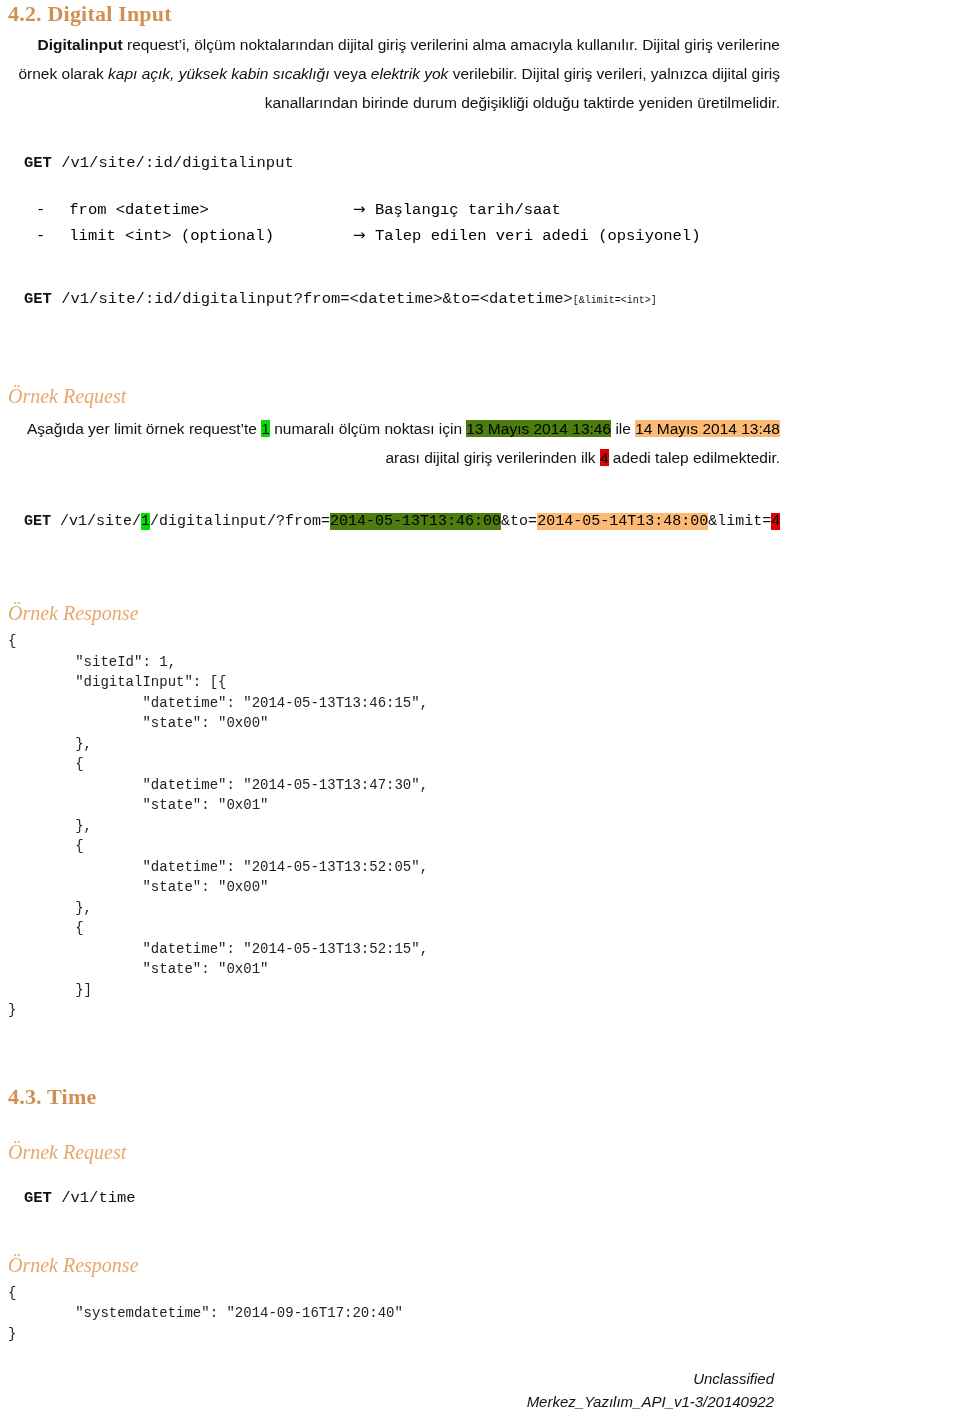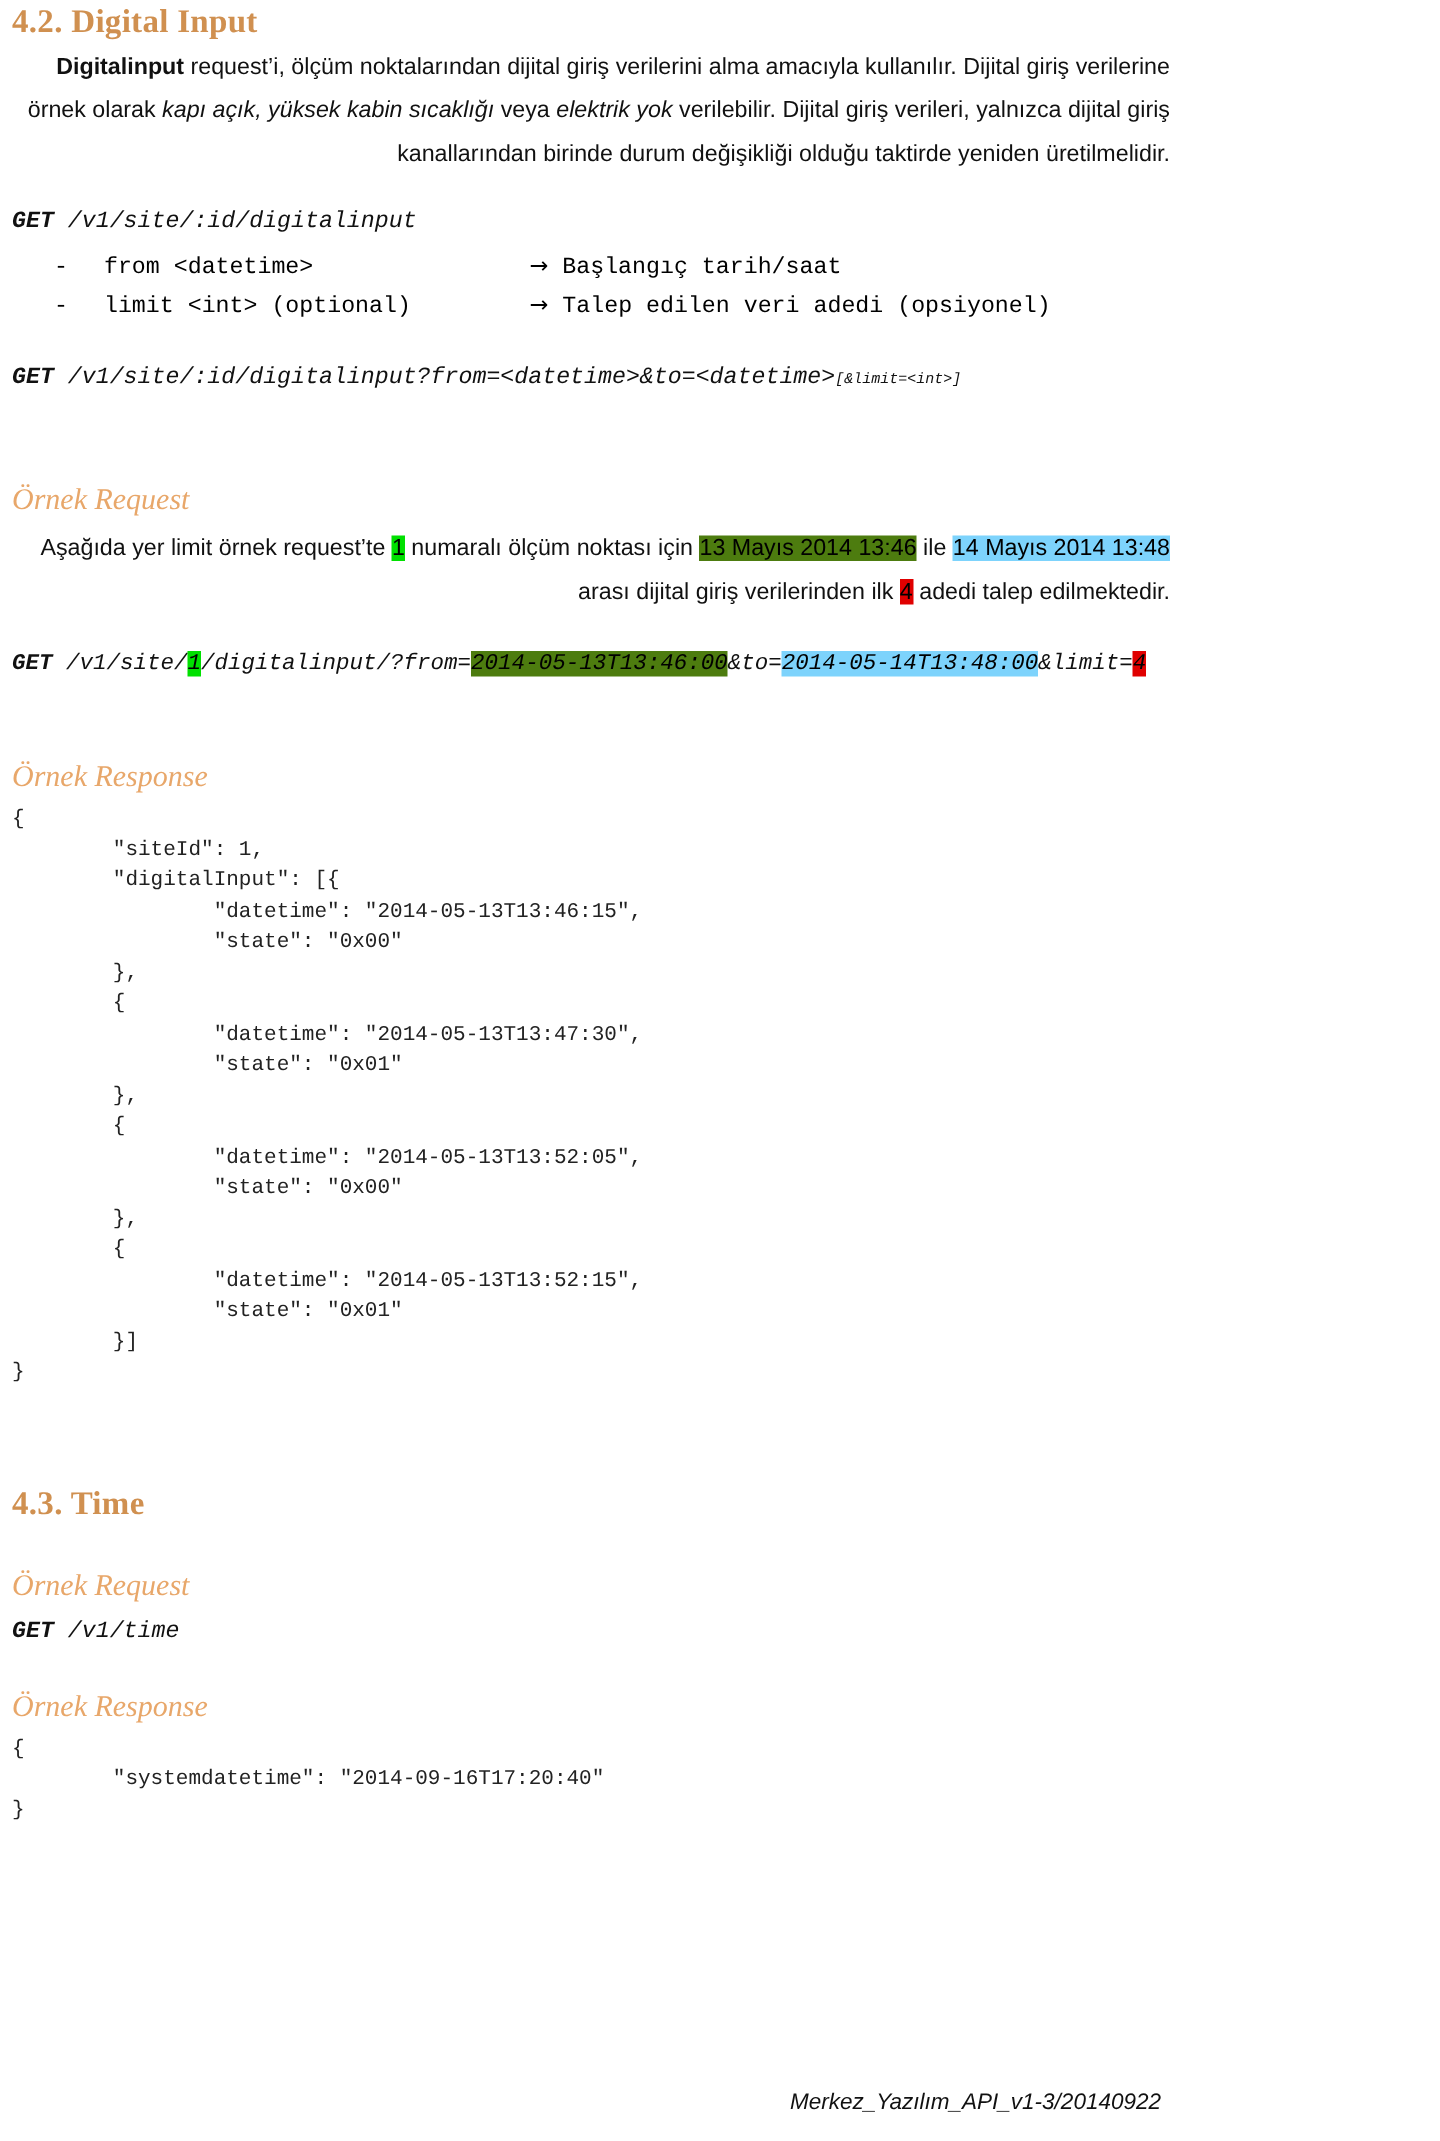--- a/index.html
+++ b/index.html
@@ -54,43 +54,42 @@
   .para b { font-weight: bold; }
   .para i { font-style: italic; }
 
   
   .code {
     font-family: "Liberation Mono", "DejaVu Sans Mono", monospace;
     font-size: 15.5px;
     line-height: 24px;
     white-space: pre;
     color: #111;
-    margin: 0;
-    font-style: italic;
+    margin: 16px;
   }
   .code .verb { font-weight: bold; }
   .code.small { font-size: 15px; }
   .tiny {
     font-family: "Liberation Mono", "DejaVu Sans Mono", monospace;
     font-size: 10px;
   }
 
   .json {
     font-family: "Liberation Mono", "DejaVu Sans Mono", monospace;
     font-size: 14px;
     line-height: 20.5px;
     white-space: pre;
     color: #222;
     margin: 0;
   }
 
   
   .hl-green  { background: #00e000; color: #000; }
   .hl-cyan   { background: #4d7c0f; color: #000; }
-  .hl-magenta{ background: #7dd3fc; color: #000; }
+  .hl-magenta{ background: #fdba74; color: #000; }
   .hl-red    { background: #e00000; color: #000; }
 
   
   .sp6  { height: 6px; }
   .sp18 { height: 18px; }
   .sp22 { height: 22px; }
   .sp28 { height: 28px; }
   .sp34 { height: 34px; }
 
   
@@ -200,16 +199,17 @@
 
   <div class="h-sample">Örnek Response</div>
 
   <div class="sp6"></div>
 
   <pre class="json">{
         "systemdatetime": "2014-09-16T17:20:40"
 }</pre>
 
   <div class="footer">
+    <div>Unclassified</div>
     <div>Merkez_Yazılım_API_v1-3/20140922</div>
   </div>
 
 </div>
 
 </body></html>

